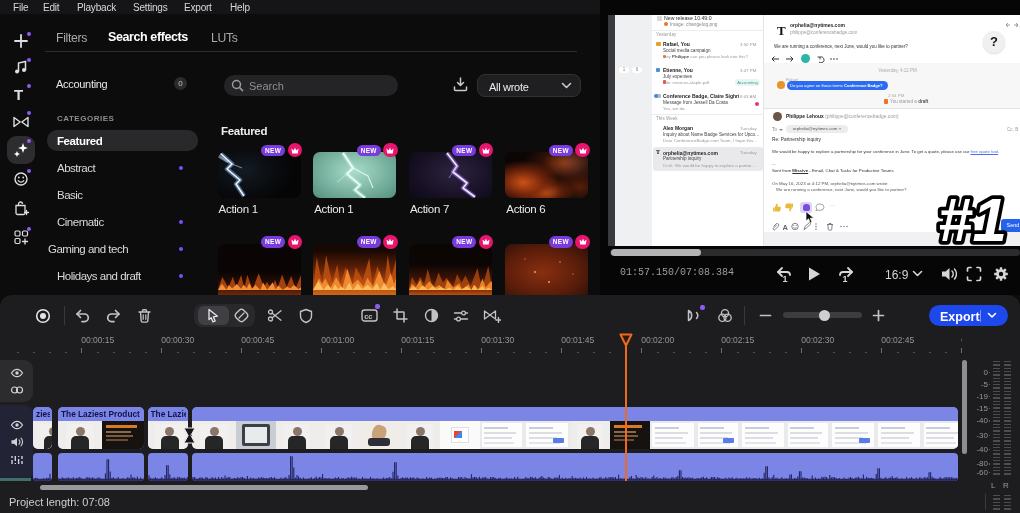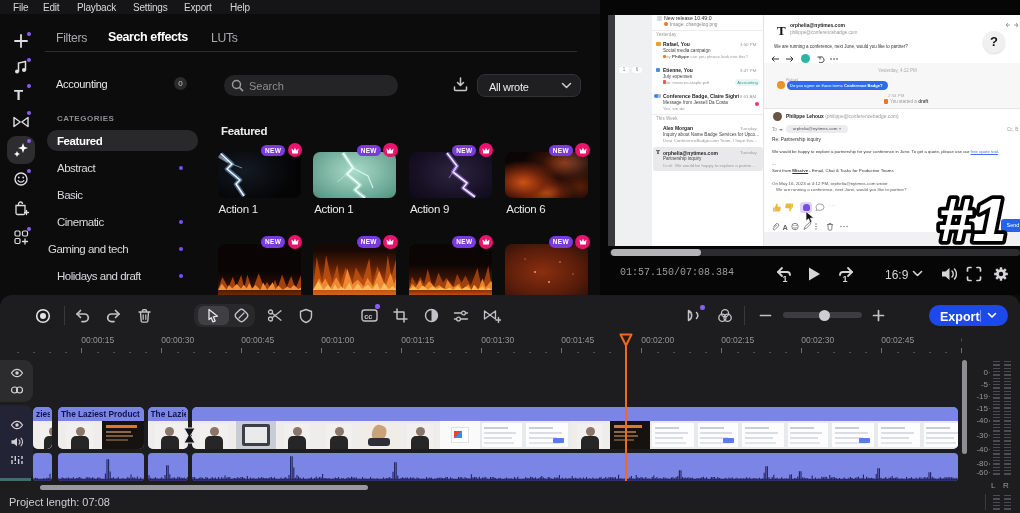--- a/index.html
+++ b/index.html
@@ -124,21 +124,21 @@
         <polyline points="38,1 48,14 44,20 58,31 54,36 66,45" stroke="#9a6fe8" stroke-width="4.5" fill="none" opacity=".55" stroke-linejoin="round"></polyline>
         <polyline points="38,1 48,14 44,20 58,31 54,36 66,45" stroke="#efe6ff" stroke-width="1.6" fill="none" stroke-linejoin="round"></polyline>
         <polyline points="48,14 40,26" stroke="#b899f0" stroke-width="1" opacity=".7"></polyline>
       </svg>
     </div>
 <div style="position:absolute;left:452.4px;top:144.5px;width:24px;height:11.5px;background:#7a3bdd;border-radius:6px;color:#fff;font-size:6.5px;font-weight:bold;text-align:center;line-height:11.5px;letter-spacing:.3px">NEW</div>
     <div style="position:absolute;left:478.9px;top:142.9px;width:14.5px;height:14.5px;background:#e8146e;border-radius:50%"></div>
     <svg style="position:absolute;left:480.09999999999997px;top:143.6px" width="12" height="12" viewBox="0 0 12 12" fill="none">
       <path d="M3.2 9.5 L2.5 4.6 L4.8 6.4 L6 3.6 L7.2 6.4 L9.5 4.6 L8.8 9.5 Z" fill="#fff"></path>
     </svg>
-<div style="position:absolute;left:409.9px;top:203px;white-space:nowrap;font-size:11.5px;color:#e9e9e9;letter-spacing:-.3px">Action 9</div>
+<div style="position:absolute;left:409.9px;top:203px;white-space:nowrap;font-size:11.5px;color:#e9e9e9;letter-spacing:-.3px">Action 7</div>
 <div style="position:absolute;left:505.3px;top:152px;width:83px;height:46px;border-radius:7px;overflow:hidden">
       <div style="position:absolute;inset:0;background:radial-gradient(36px 22px at 22% 66%,rgba(214,86,22,.95) 0%,rgba(130,42,12,.8) 55%,rgba(20,8,4,0) 100%),radial-gradient(42px 24px at 72% 24%,rgba(168,60,16,.9) 0%,rgba(70,24,8,.6) 55%,rgba(15,6,3,0) 100%),radial-gradient(30px 16px at 48% 88%,rgba(224,96,32,.9) 0%,rgba(120,40,10,.7) 55%,rgba(20,8,4,0) 100%),radial-gradient(26px 18px at 90% 75%,rgba(120,42,12,.7) 0%,rgba(20,8,4,0) 100%),#0b0505"></div>
       <div style="position:absolute;left:55%;top:0;width:45%;height:55%;background:radial-gradient(30px 18px at 60% 40%,rgba(90,90,95,.25) 0%,rgba(20,20,22,0) 100%)"></div>
     </div>
 <div style="position:absolute;left:548.8px;top:144.5px;width:24px;height:11.5px;background:#7a3bdd;border-radius:6px;color:#fff;font-size:6.5px;font-weight:bold;text-align:center;line-height:11.5px;letter-spacing:.3px">NEW</div>
     <div style="position:absolute;left:575.3px;top:142.9px;width:14.5px;height:14.5px;background:#e8146e;border-radius:50%"></div>
     <svg style="position:absolute;left:576.5px;top:143.6px" width="12" height="12" viewBox="0 0 12 12" fill="none">
       <path d="M3.2 9.5 L2.5 4.6 L4.8 6.4 L6 3.6 L7.2 6.4 L9.5 4.6 L8.8 9.5 Z" fill="#fff"></path>
     </svg>
 <div style="position:absolute;left:506.3px;top:203px;white-space:nowrap;font-size:11.5px;color:#e9e9e9;letter-spacing:-.3px">Action 6</div>

